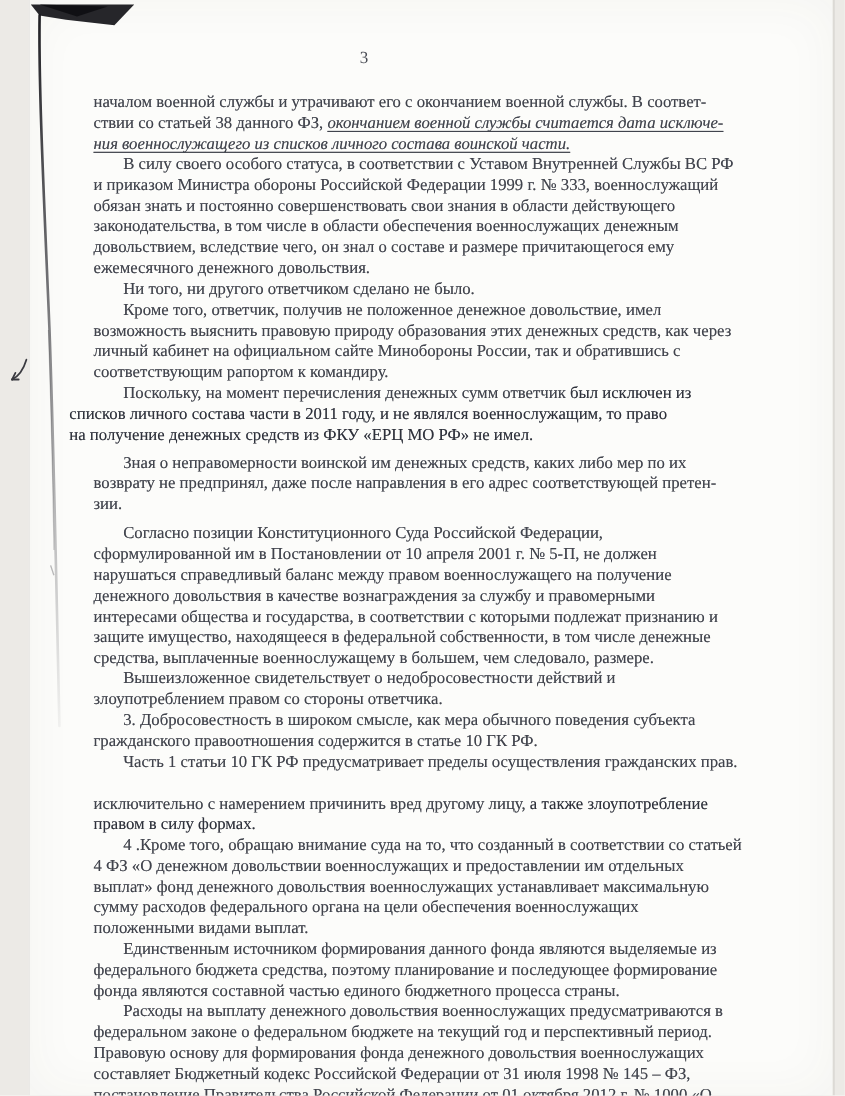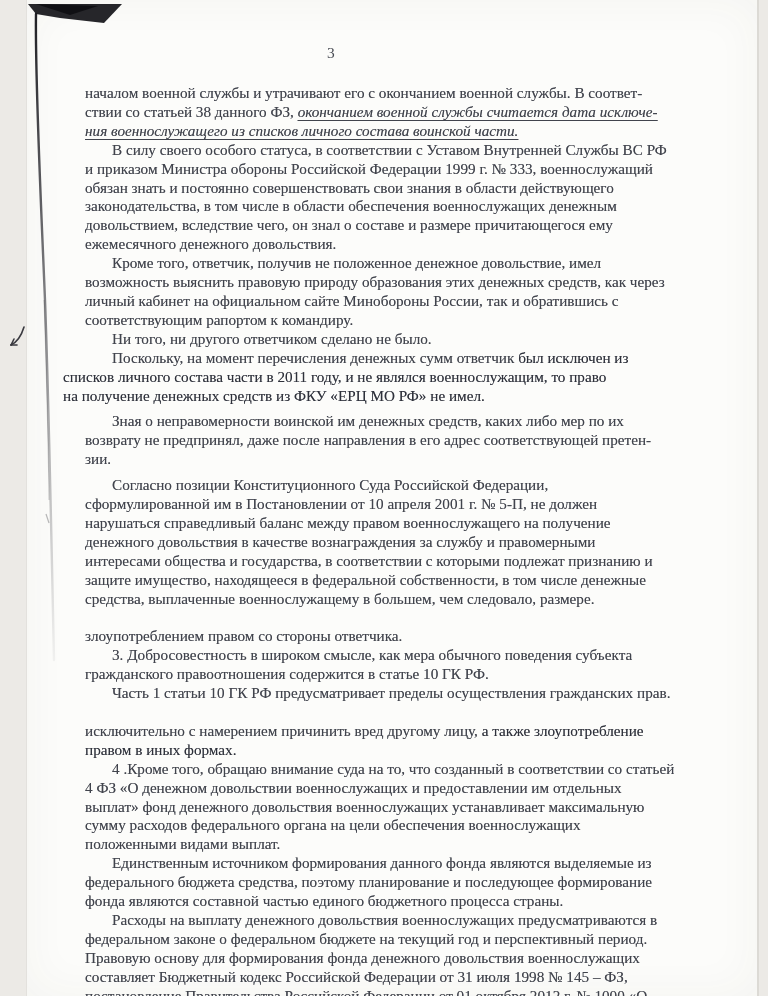--- a/index.html
+++ b/index.html
@@ -33,28 +33,28 @@
   .artifacts{position:absolute;left:0;top:0;width:768px;height:996px;pointer-events:none;}
 </style>
 </head>
 <body>
 
 <div class="paper">
   <div class="page-number">3</div>
   <div class="doc-body">
       <p class="para noindent"><span>началом военной службы и утрачивают его с окончанием военной службы. В соответ-</span><br><span>ствии со статьей 38 данного ФЗ, </span><span class="iu">окончанием военной службы считается дата исключе-</span><br><span class="iu">ния военнослужащего из списков личного состава воинской части.</span></p>
       <p class="para"><span>В силу своего особого статуса, в соответствии с Уставом Внутренней Службы ВС РФ</span><br><span>и приказом Министра обороны Российской Федерации 1999 г. № 333, военнослужащий</span><br><span>обязан знать и постоянно совершенствовать свои знания в области действующего</span><br><span>законодательства, в том числе в области обеспечения военнослужащих денежным</span><br><span>довольствием, вследствие чего, он знал о составе и размере причитающегося ему</span><br><span>ежемесячного денежного довольствия.</span></p>
+      <p class="para"><span>Ни того, ни другого ответчиком сделано не было.</span></p>
       <p class="para"><span>Кроме того, ответчик, получив не положенное денежное довольствие,  имел</span><br><span>возможность выяснить правовую природу образования этих денежных средств, как через</span><br><span>личный кабинет на официальном сайте Минобороны России, так и обратившись с</span><br><span>соответствующим рапортом к командиру.</span></p>
-      <p class="para"><span>Ни того, ни другого ответчиком сделано не было.</span></p>
       <p class="para shiftleft"><span>Поскольку, на момент перечисления денежных сумм ответчик </span><span class="b">был исключен из</span><br><span class="b">списков личного состава части в 2011 году, и не являлся военнослужащим, то право</span><br><span class="b">на получение денежных средств из ФКУ «ЕРЦ МО РФ» не имел.</span></p>
       <p class="para gap"><span>Зная о неправомерности воинской им денежных средств, каких либо мер по их</span><br><span>возврату не предпринял, даже после направления в его адрес соответствующей претен-</span><br><span>зии.</span></p>
       <p class="para gap"><span>Согласно позиции Конституционного Суда Российской Федерации,</span><br><span>сформулированной им в Постановлении от 10 апреля 2001 г. № 5-П, не должен</span><br><span>нарушаться справедливый баланс между правом военнослужащего на получение</span><br><span>денежного довольствия в качестве вознаграждения за службу и правомерными</span><br><span>интересами общества и государства, в соответствии с которыми подлежат признанию и</span><br><span>защите имущество, находящееся в федеральной собственности, в том числе денежные</span><br><span>средства, выплаченные военнослужащему в большем, чем следовало, размере.</span></p>
-      <p class="para"><br><span>злоупотреблением правом со стороны ответчика.</span></p>
+      <p class="para"><span>Вышеизложенное свидетельствует о недобросовестности действий и</span><br><span>злоупотреблением правом со стороны ответчика.</span></p>
       <p class="para"><span>3. Добросовестность в широком смысле, как мера обычного поведения субъекта</span><br><span>гражданского правоотношения содержится в статье 10 ГК РФ.</span></p>
-      <p class="para"><span>Часть 1 статьи 10 ГК РФ предусматривает пределы осуществления гражданских прав.</span><br><br><span>исключительно с намерением причинить вред другому лицу, </span><span class="b">а также злоупотребление</span><br><span class="b">правом в иных формах.</span></p>
+      <p class="para"><span>Часть 1 статьи 10 ГК РФ предусматривает пределы осуществления гражданских прав.</span><br><br><span>исключительно с намерением причинить вред другому лицу, </span><span class="b">а также злоупотребление</span><br><span class="b">правом в силу формах.</span></p>
       <p class="para"><span>4 .Кроме того, обращаю внимание суда на то, что созданный в соответствии со статьей</span><br><span>4 ФЗ «О денежном довольствии военнослужащих и предоставлении им отдельных</span><br><span>выплат» фонд денежного довольствия военнослужащих устанавливает максимальную</span><br><span>сумму расходов федерального органа на цели обеспечения военнослужащих</span><br><span>положенными видами выплат.</span></p>
       <p class="para"><span>Единственным источником формирования данного фонда являются выделяемые из</span><br><span>федерального бюджета средства, поэтому планирование и последующее формирование</span><br><span>фонда являются составной частью единого бюджетного процесса страны.</span></p>
       <p class="para"><span>Расходы на выплату денежного довольствия военнослужащих предусматриваются в</span><br><span>федеральном законе о федеральном бюджете на текущий год и перспективный период.</span><br><span>Правовую основу для формирования фонда денежного довольствия военнослужащих</span><br><span>составляет Бюджетный кодекс Российской Федерации от 31 июля 1998 № 145 – ФЗ,</span><br><span>постановление Правительства Российской Федерации от 01 октября 2012 г. № 1000 «О</span></p>
     </div>
 
 </div>
 
 <svg class="artifacts" width="768" height="996" viewBox="0 0 768 996" xmlns="http://www.w3.org/2000/svg">
   <defs>
     <linearGradient id="fade" gradientUnits="userSpaceOnUse" x1="0" y1="20" x2="0" y2="700">

